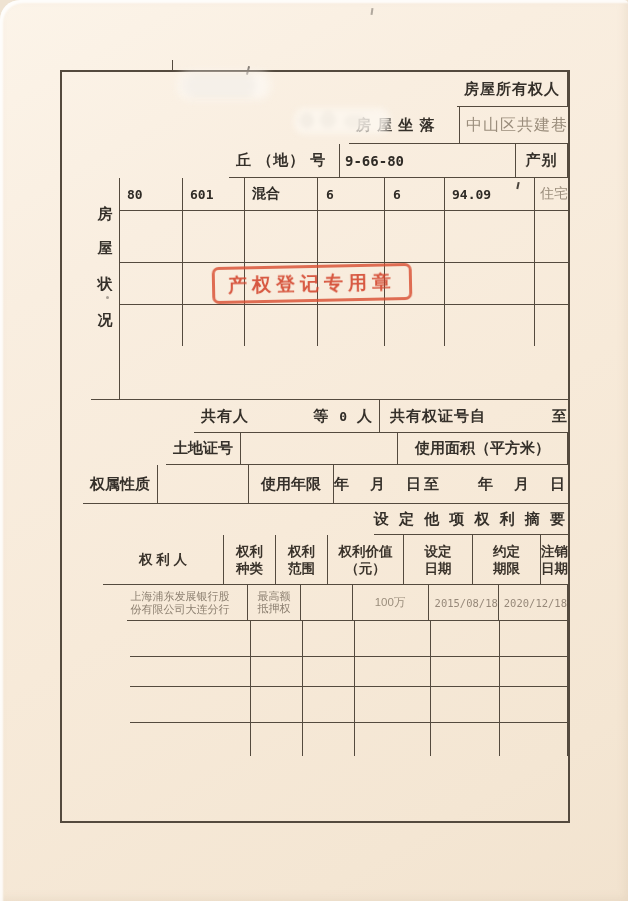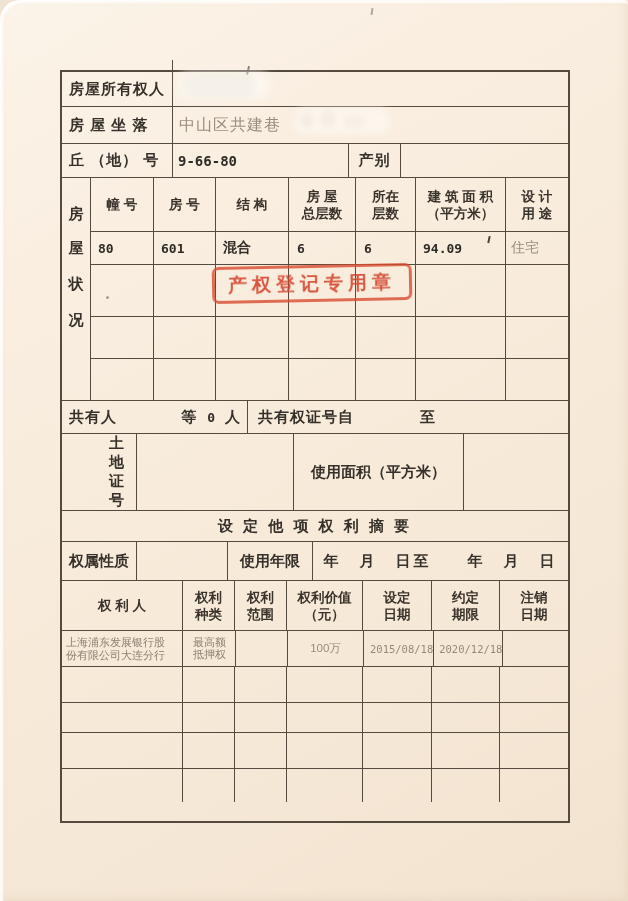--- a/index.html
+++ b/index.html
@@ -10,21 +10,21 @@
     --red:#d5483a;
   }
   *{margin:0;padding:0;box-sizing:border-box;}
   html,body{width:628px;height:901px;background:#efe3d2;font-family:"Liberation Sans",sans-serif;}
   .page{position:relative;width:628px;height:901px;overflow:hidden;
     background:linear-gradient(150deg,#fcf4e9 0%,#f9eee0 25%,#f7ead9 55%,#f4e6d3 85%,#f2e3cf 100%);
     border-radius:20px 4px 0 0;
     box-shadow:inset 3px 3px 2px rgba(255,255,255,.85), inset -2px -2px 8px rgba(205,185,160,.25);}
   
   .tbl{position:absolute;left:60px;top:70px;width:510px;height:753px;
-    border:2px solid var(--line);display:flex;flex-direction:column;background:transparent;}
+    border:2px solid var(--line);display:flex;flex-direction:column;background:transparent;align-items:flex-end;}
   .r{display:flex;border-bottom:1px solid var(--line);}
   .r.last{border-bottom:none;}
   .c{border-right:1px solid var(--line);display:flex;align-items:center;position:relative;}
   .c.end{border-right:none;}
   .lab{font-size:15px;font-weight:600;color:var(--dark);letter-spacing:1px;padding-left:7px;}
   .ctr{justify-content:center;text-align:center;}
   .pre{white-space:pre-line;line-height:17px;}
   .dot{font-family:"DejaVu Sans Mono",monospace;font-weight:bold;color:#2f2b26;}
   .lt{color:var(--light);}
   
@@ -111,47 +111,20 @@
         <span class="dot" style="font-size:14px;">9-66-80</span>
       </div>
       <div class="c" style="flex:0 0 52px;justify-content:center;">
         <span class="lab" style="padding-left:0;">产别</span>
       </div>
     </div>
 
     <div class="r h-house house">
       <div class="side">房屋状况</div>
       <div class="hcol">
-        <div class="r hh">
-          <div class="c hc0 ctr">
-              <span class="hdr pre">幢  号</span>
-            </div>
-          <div class="c hc1 ctr">
-              <span class="hdr pre">房  号</span>
-            </div>
-          <div class="c hc2 ctr">
-              <span class="hdr pre">结  构</span>
-            </div>
-          <div class="c hc3 ctr">
-              <span class="hdr pre">房 屋
-总层数</span>
-            </div>
-          <div class="c hc4 ctr">
-              <span class="hdr pre">所在
-层数</span>
-            </div>
-          <div class="c hc5 ctr">
-              <span class="hdr pre">建 筑 面 积
-（平方米）</span>
-            </div>
-          <div class="c end ctr" style="flex:1;">
-              <span class="hdr pre">设 计
-用 途</span>
-            </div>
-        </div>
         <div class="r hd">
           <div class="c hc0" style="padding-left:7px;">
               <span class="dot" style="font-size:13px;">80</span>
             </div>
           <div class="c hc1" style="padding-left:7px;">
               <span class="dot" style="font-size:13px;">601</span>
             </div>
           <div class="c hc2" style="padding-left:7px;">
               <span style="font-size:14px;font-weight:bold;color:#2f2b26;">混合</span>
             </div>
@@ -210,45 +183,45 @@
       </div>
       <div class="c end" style="flex:1;">
         <span class="lab" style="padding-left:10px;">共有权证号自</span>
         <span class="lab" style="margin-left:66px;padding-left:0;">至</span>
       </div>
     </div>
 
 
     <div class="r h-lc">
       <div class="c" style="flex:0 0 75px;">
-          <span class="lab" style="letter-spacing:0;margin-left:40px;">土地证号</span>
+          <span class="lab" style="letter-spacing:0;">土地证号</span>
         </div>
       <div class="c" style="flex:0 0 157px;"></div>
       <div class="c ctr" style="flex:0 0 170px;">
           <span class="lab" style="padding-left:0;letter-spacing:0;">使用面积（平方米）</span>
         </div>
       <div class="c end" style="flex:1;"></div>
     </div>
 
+    <div class="r h-on">
+      <div class="c" style="flex:0 0 75px;">
+          <span class="lab" style="letter-spacing:0;">权属性质</span>
+        </div>
+      <div class="c" style="flex:0 0 91px;"></div>
+      <div class="c ctr" style="flex:0 0 85px;">
+          <span class="lab" style="padding-left:0;letter-spacing:0;">使用年限</span>
+        </div>
+      <div class="c end" style="flex:1;justify-content:center;">
+        <span class="lab" style="padding-left:0;letter-spacing:3px;">年　月　日至　　年　月　日</span>
+      </div>
+    </div>
+
     <div class="r h-rt">
       <div class="c end ctr" style="flex:1;">
         <span class="lab" style="padding-left:0;letter-spacing:3px;">设 定 他 项 权 利 摘 要</span>
-      </div>
-    </div>
-
-    <div class="r h-on">
-      <div class="c" style="flex:0 0 75px;">
-          <span class="lab" style="letter-spacing:0;">权属性质</span>
-        </div>
-      <div class="c" style="flex:0 0 91px;"></div>
-      <div class="c ctr" style="flex:0 0 85px;">
-          <span class="lab" style="padding-left:0;letter-spacing:0;">使用年限</span>
-        </div>
-      <div class="c end" style="flex:1;justify-content:center;">
-        <span class="lab" style="padding-left:0;letter-spacing:3px;">年　月　日至　　年　月　日</span>
       </div>
     </div>
 
     <div class="r h-rh">
       <div class="c rc0 ctr">
           <span class="hdr pre">权  利  人</span>
         </div>
       <div class="c rc1 ctr">
           <span class="hdr pre">权利
 种类</span>

